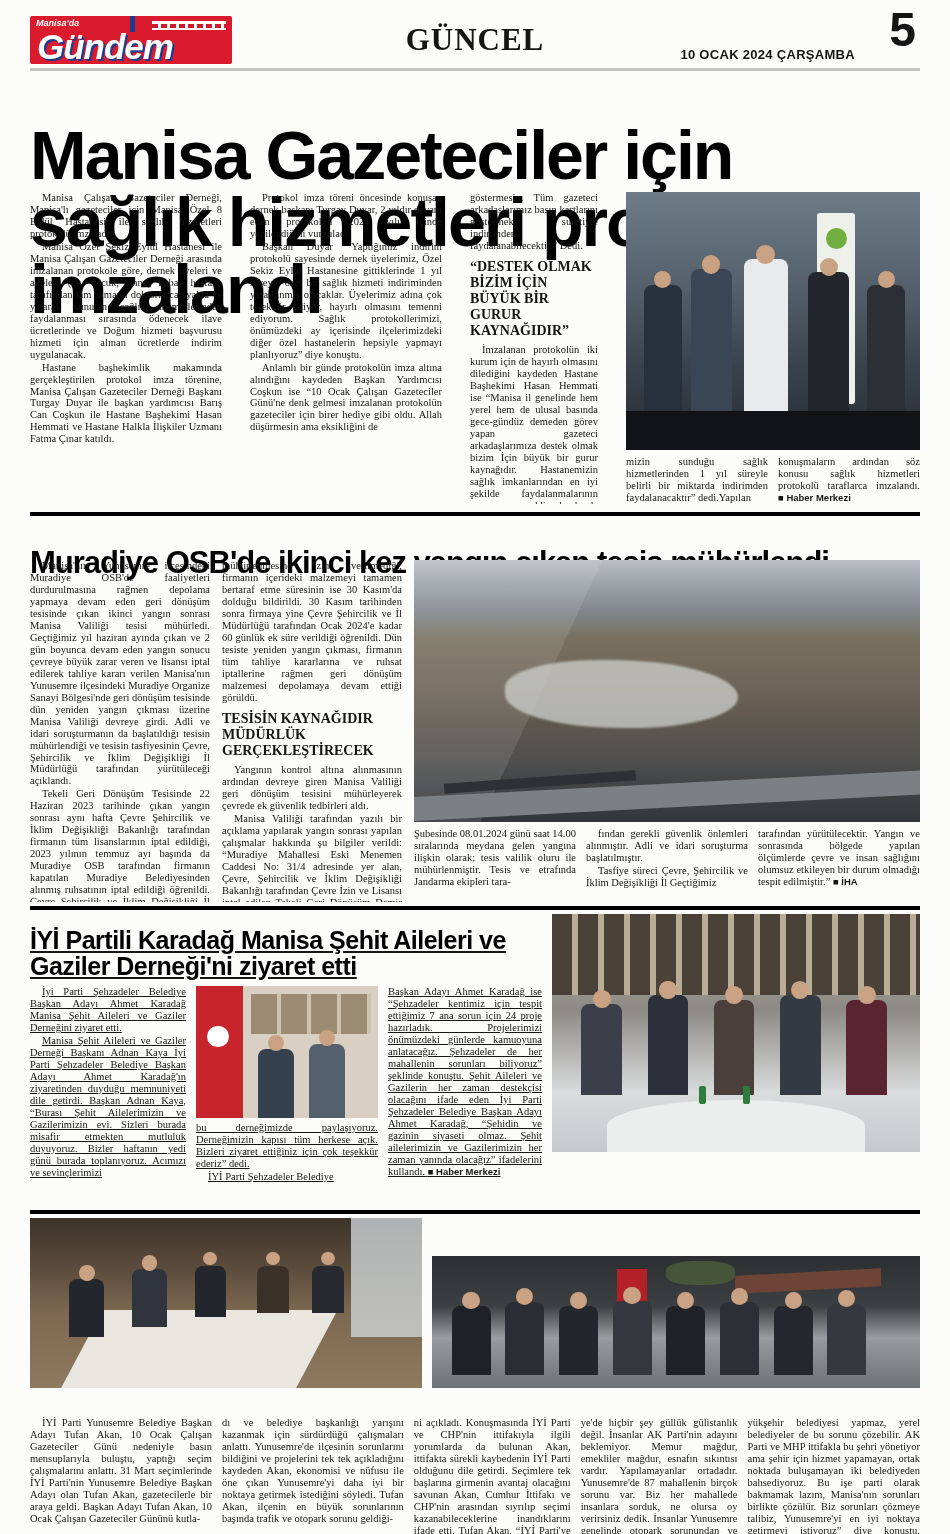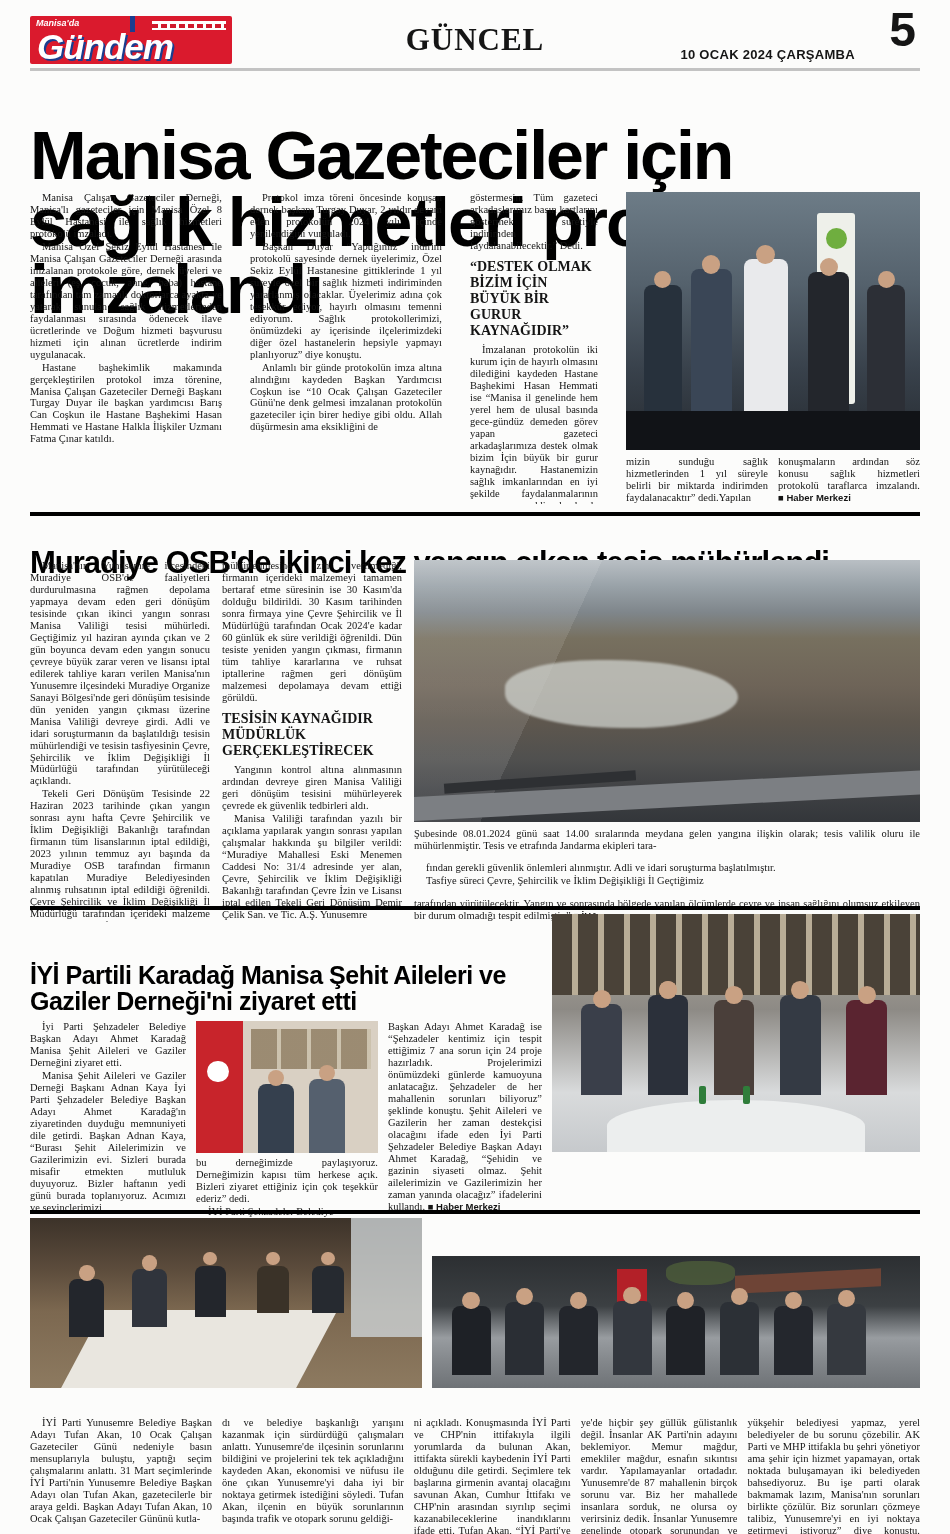--- a/index.html
+++ b/index.html
@@ -87,25 +87,25 @@
   .a1-photo{width:100%;height:258px;}
   .a1-capgrid{display:grid;grid-template-columns:1fr 1fr;gap:10px;margin-top:6px;}
 
   
   .a2-rule{top:512px;}
   .a2-headline{position:absolute;left:30px;top:521px;width:892px;font-size:31px;letter-spacing:-1px;
       line-height:1;}
   .a2-body{position:absolute;left:30px;top:560px;width:890px;height:342px;display:grid;
       grid-template-columns:180px 180px 1fr;gap:12px;}
   .a2-photo{width:100%;height:262px;}
-  .a2-capgrid{display:grid;grid-template-columns:1fr;gap:10px;margin-top:6px;}
+  .a2-capgrid{display:grid;grid-template-columns:1fr 1fr 1fr;gap:10px;margin-top:6px;}
 
   
   .a3-rule{top:906px;}
-  .a3-left{position:absolute;left:30px;top:962px;width:512px;height:292px;}
+  .a3-left{position:absolute;left:30px;top:927px;width:512px;height:292px;text-decoration:underline;}
   .a3-headline{font-size:25px;line-height:1.04;letter-spacing:-.5px;margin:0 0 7px 0;}
   .a3-grid{display:grid;grid-template-columns:156px 182px 1fr;gap:10px;height:222px;}
   .a3-midphoto{width:100%;height:132px;margin-bottom:4px;}
   .a3-photo{position:absolute;left:552px;top:914px;width:368px;height:238px;}
 
   
   .a4-rule{top:1210px;}
   .a4-photo-left{position:absolute;left:30px;top:1218px;width:392px;height:170px;}
   .a4-headline{position:absolute;left:432px;top:1284px;width:490px;font-size:28px;letter-spacing:-.5px;
       line-height:1;}

